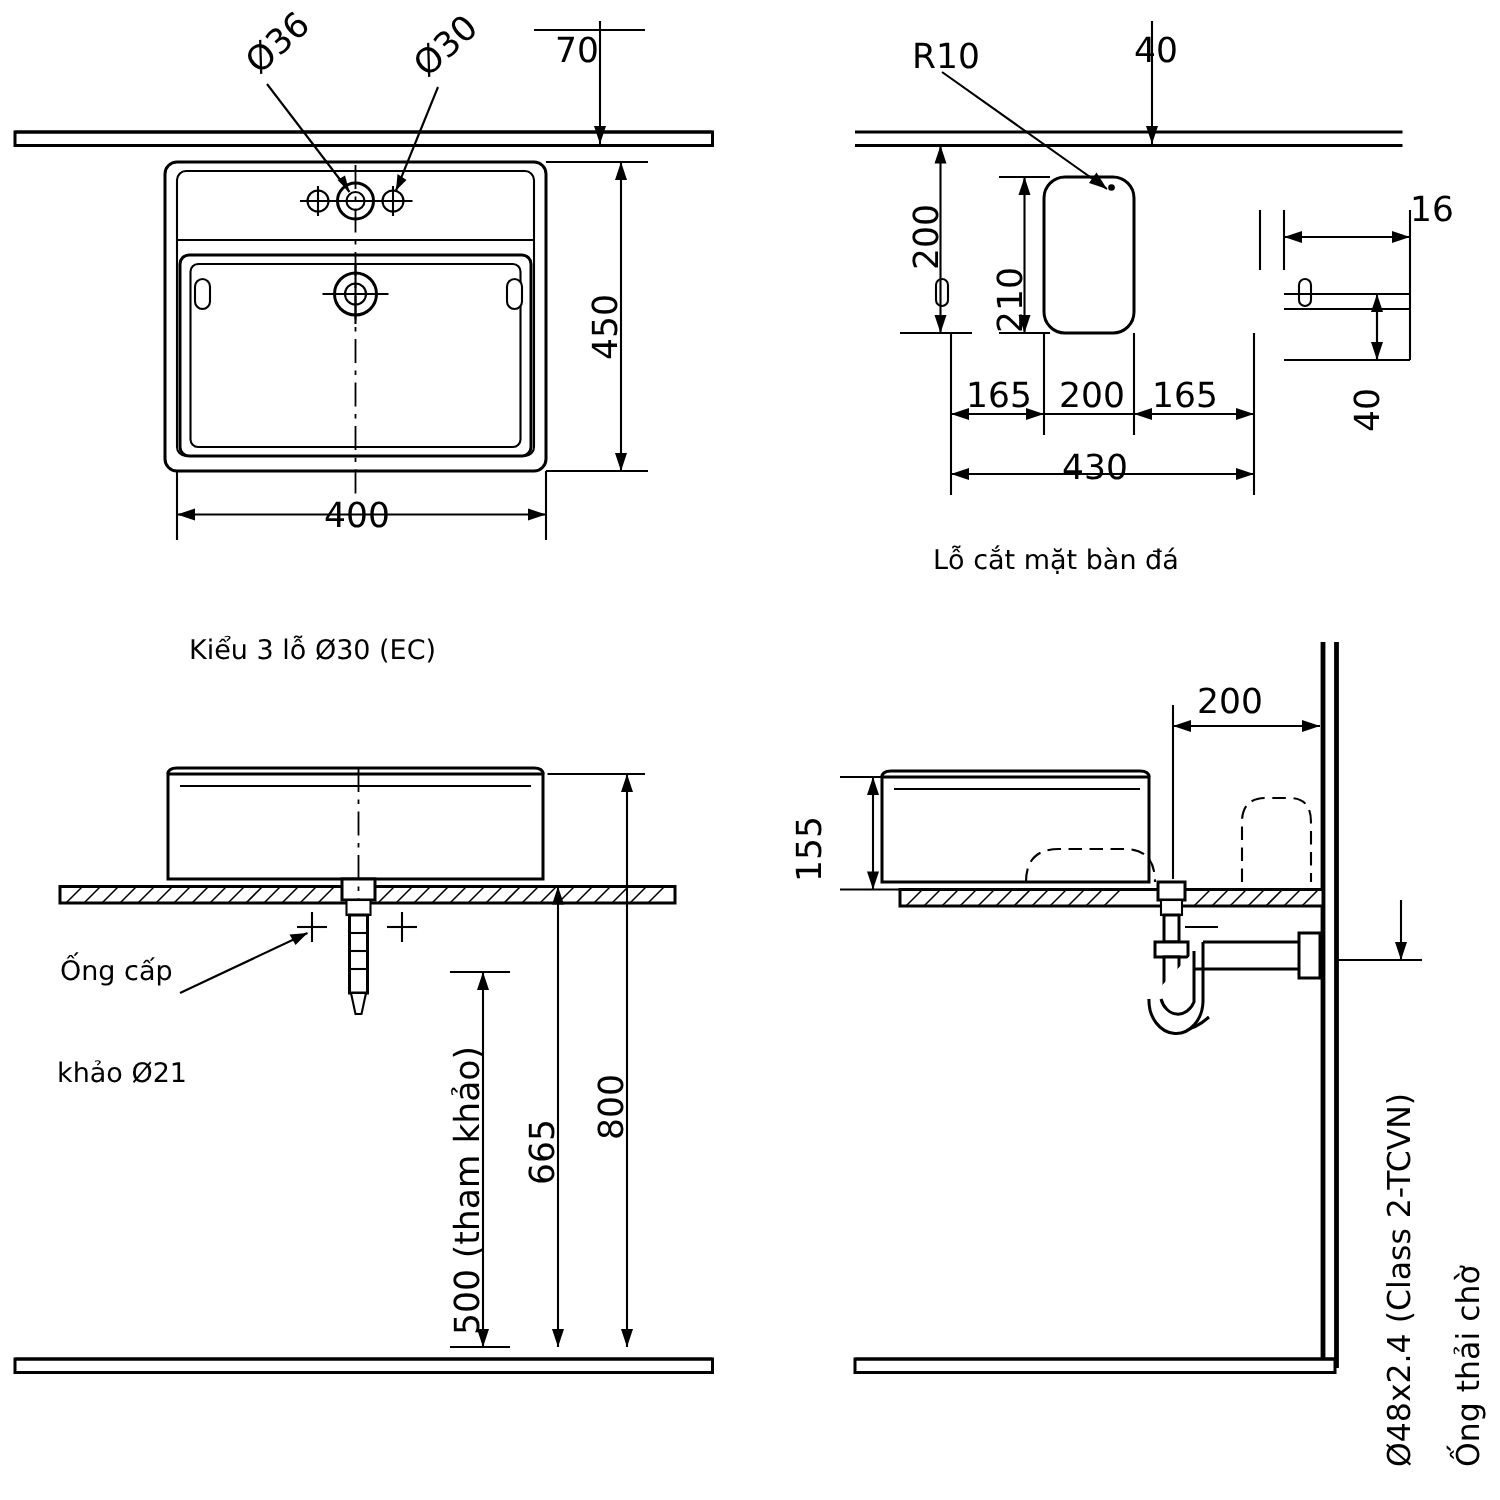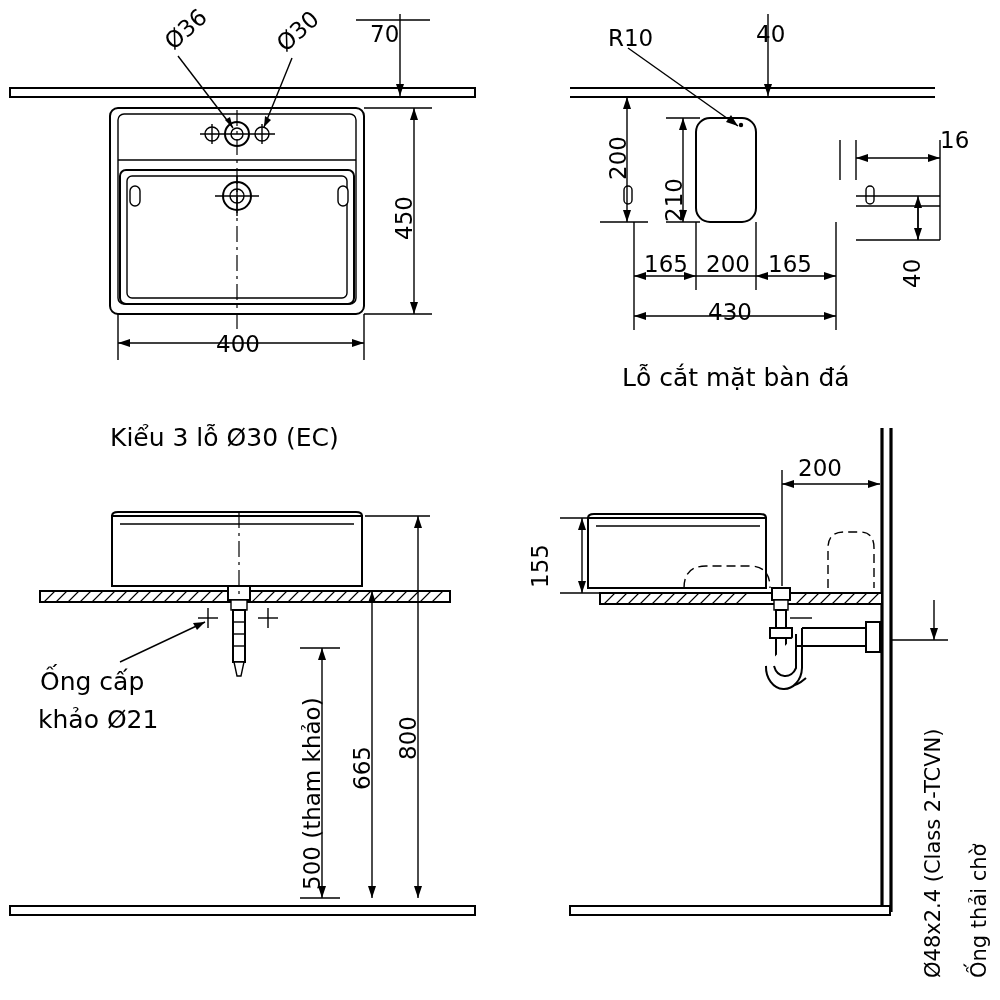--- a/index.html
+++ b/index.html
@@ -13,21 +13,21 @@
   #sheet{position:relative;width:1000px;height:1000px;}
   .lbl{
     position:absolute;
     font-family:"DejaVu Sans", sans-serif;
     color:#000;
     white-space:nowrap;
     line-height:1.1;
   }
   .dim{font-size:23px;}
   .dim-sm{font-size:21px;}
-  .cap{font-size:25px;}
+  .cap{font-size:18px;}
   .rot90{transform:rotate(-90deg);transform-origin:left top;}
   .rot-dia{transform:rotate(-42deg);transform-origin:left top;}
   svg{position:absolute;left:0;top:0;}
   .ln{stroke:#000;fill:none;}
   .thin{stroke-width:1.4;}
   .med{stroke-width:2;}
   .thick{stroke-width:3.2;}
   .dash{stroke-dasharray:9 5;}
   .center{stroke-dasharray:16 5 3 5;stroke-width:1.2;}
   .hatch{stroke:#000;stroke-width:1.1;}
@@ -313,35 +313,35 @@
       <line x1="570" y1="906" x2="890" y2="906" class="ln med"></line>
       <line x1="570" y1="915" x2="890" y2="915" class="ln med"></line>
     </g>
   </svg>
 
   <div class="lbl dim rot-dia" style="left:160px;top:36px;">Ø36</div>
   <div class="lbl dim rot-dia" style="left:272px;top:38px;">Ø30</div>
   <div class="lbl dim" style="left:370px;top:22px;">70</div>
   <div class="lbl dim rot90" style="left:392px;top:240px;">450</div>
   <div class="lbl dim" style="left:216px;top:332px;">400</div>
-  <div class="lbl cap" style="left:110px;top:424px;">Kiểu 3 lỗ Ø30 (EC)</div>
+  <div class="lbl cap" style="left:126px;top:424px;">Kiểu 3 lỗ Ø30 (EC)</div>
 
   <div class="lbl dim" style="left:608px;top:26px;">R10</div>
   <div class="lbl dim" style="left:756px;top:22px;">40</div>
   <div class="lbl dim rot90" style="left:606px;top:180px;">200</div>
   <div class="lbl dim rot90" style="left:662px;top:222px;">210</div>
   <div class="lbl dim" style="left:940px;top:128px;">16</div>
   <div class="lbl dim rot90" style="left:900px;top:288px;">40</div>
   <div class="lbl dim" style="left:644px;top:252px;">165</div>
   <div class="lbl dim" style="left:706px;top:252px;">200</div>
   <div class="lbl dim" style="left:768px;top:252px;">165</div>
   <div class="lbl dim" style="left:708px;top:300px;">430</div>
   <div class="lbl cap" style="left:622px;top:364px;">Lỗ cắt mặt bàn đá</div>
 
-  <div class="lbl cap" style="left:40px;top:668px;">Ống cấp</div>
+  <div class="lbl cap" style="left:40px;top:638px;">Ống cấp</div>
   <div class="lbl cap" style="left:38px;top:706px;">khảo Ø21</div>
   <div class="lbl dim rot90" style="left:300px;top:890px;">500 (tham khảo)</div>
   <div class="lbl dim rot90" style="left:350px;top:790px;">665</div>
   <div class="lbl dim rot90" style="left:396px;top:760px;">800</div>
 
   <div class="lbl dim" style="left:798px;top:456px;">200</div>
   <div class="lbl dim rot90" style="left:528px;top:588px;">155</div>
   <div class="lbl dim-sm rot90" style="left:922px;top:978px;">Ø48x2.4 (Class 2-TCVN)</div>
   <div class="lbl dim-sm rot90" style="left:968px;top:978px;">Ống thải chờ</div>
 

